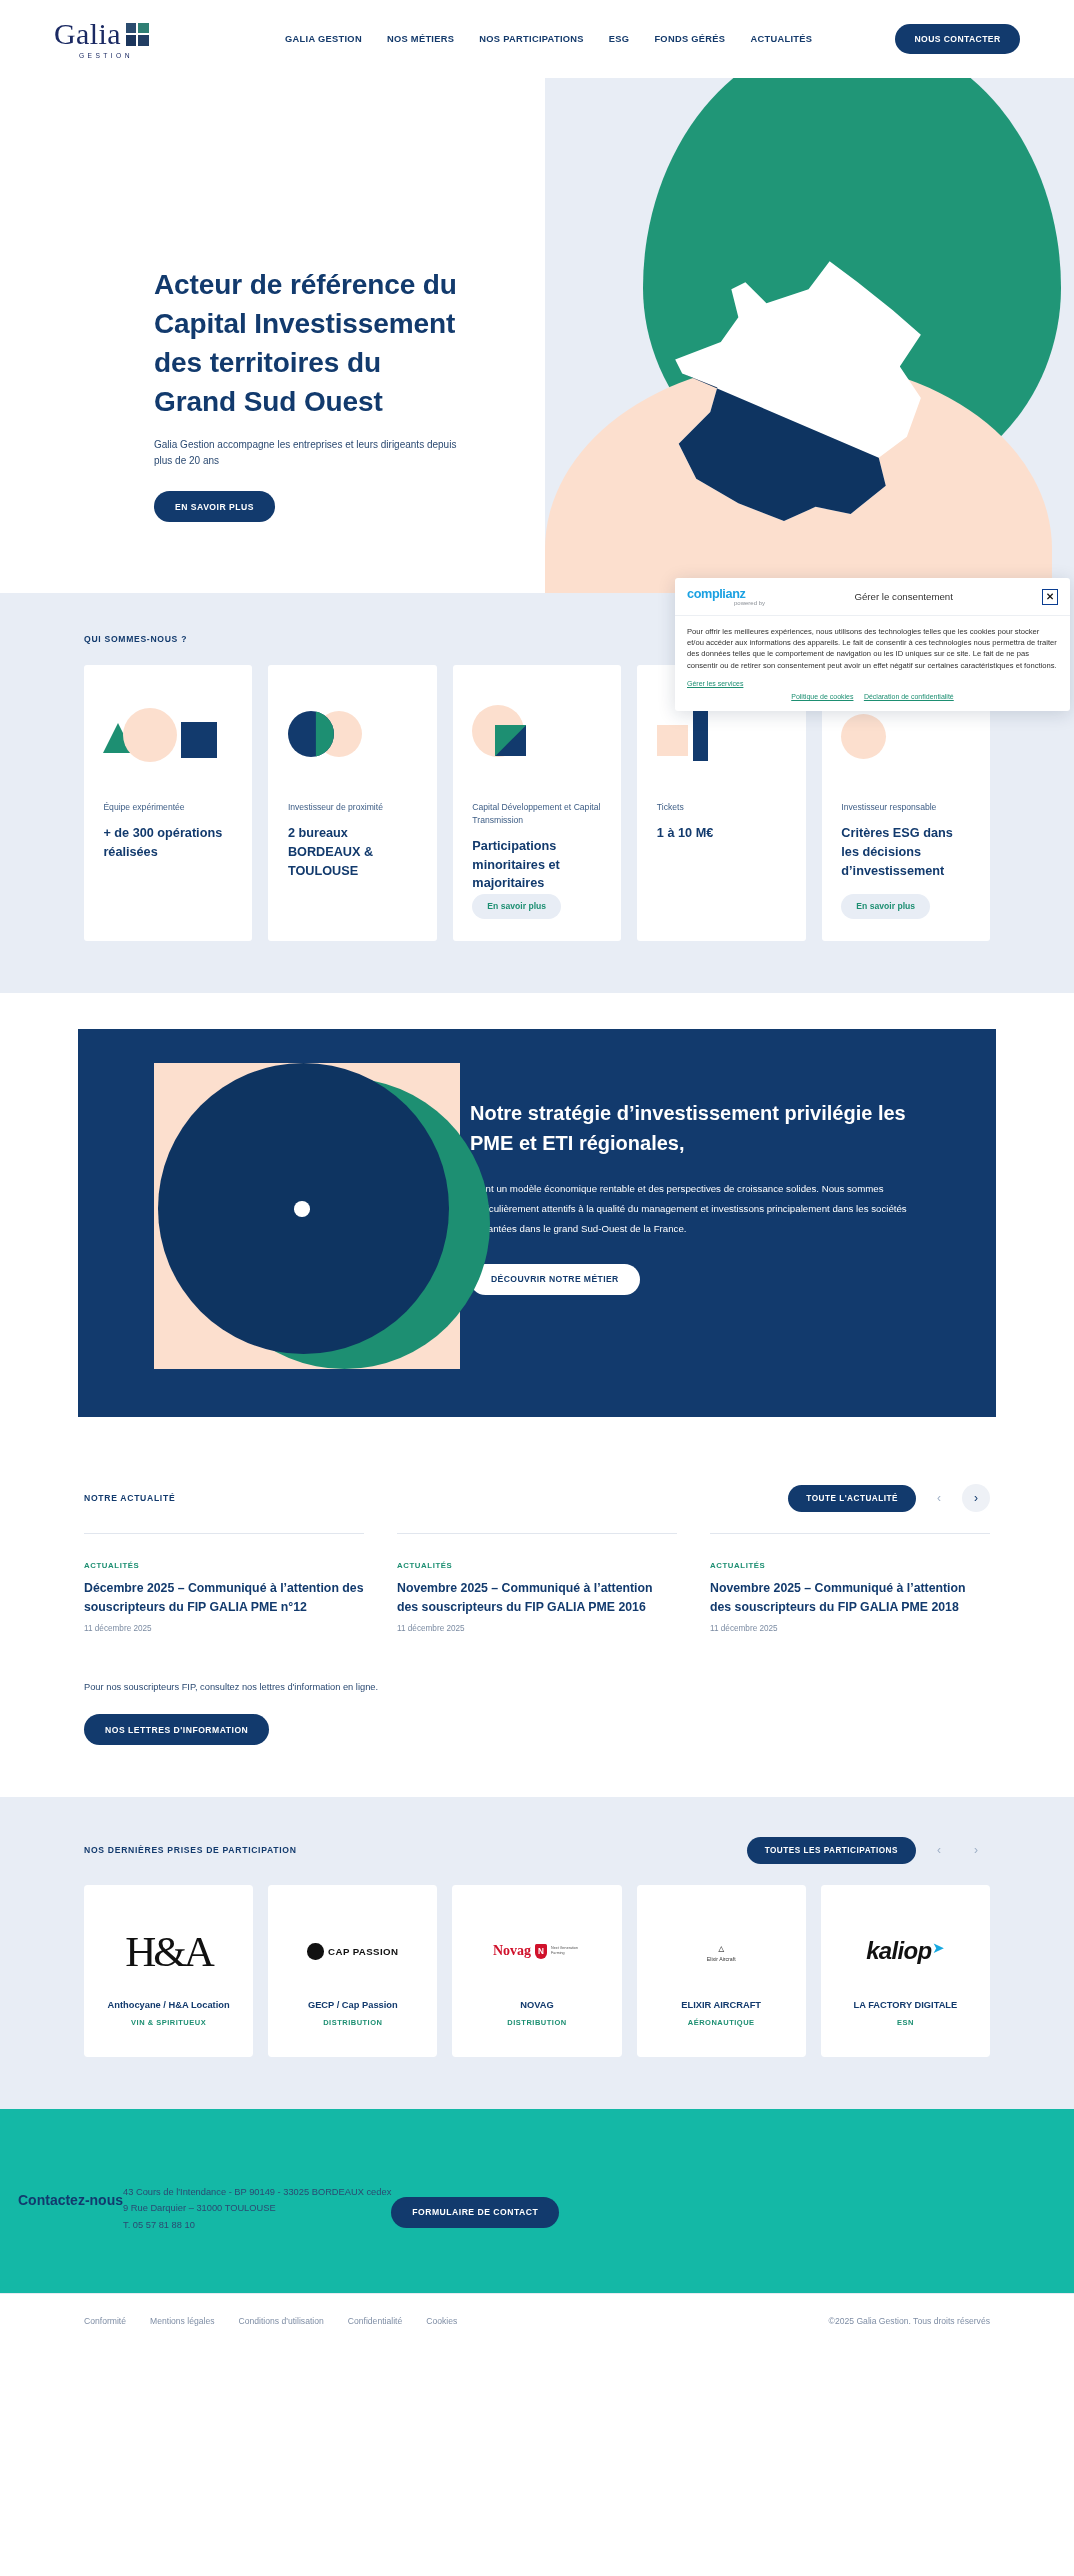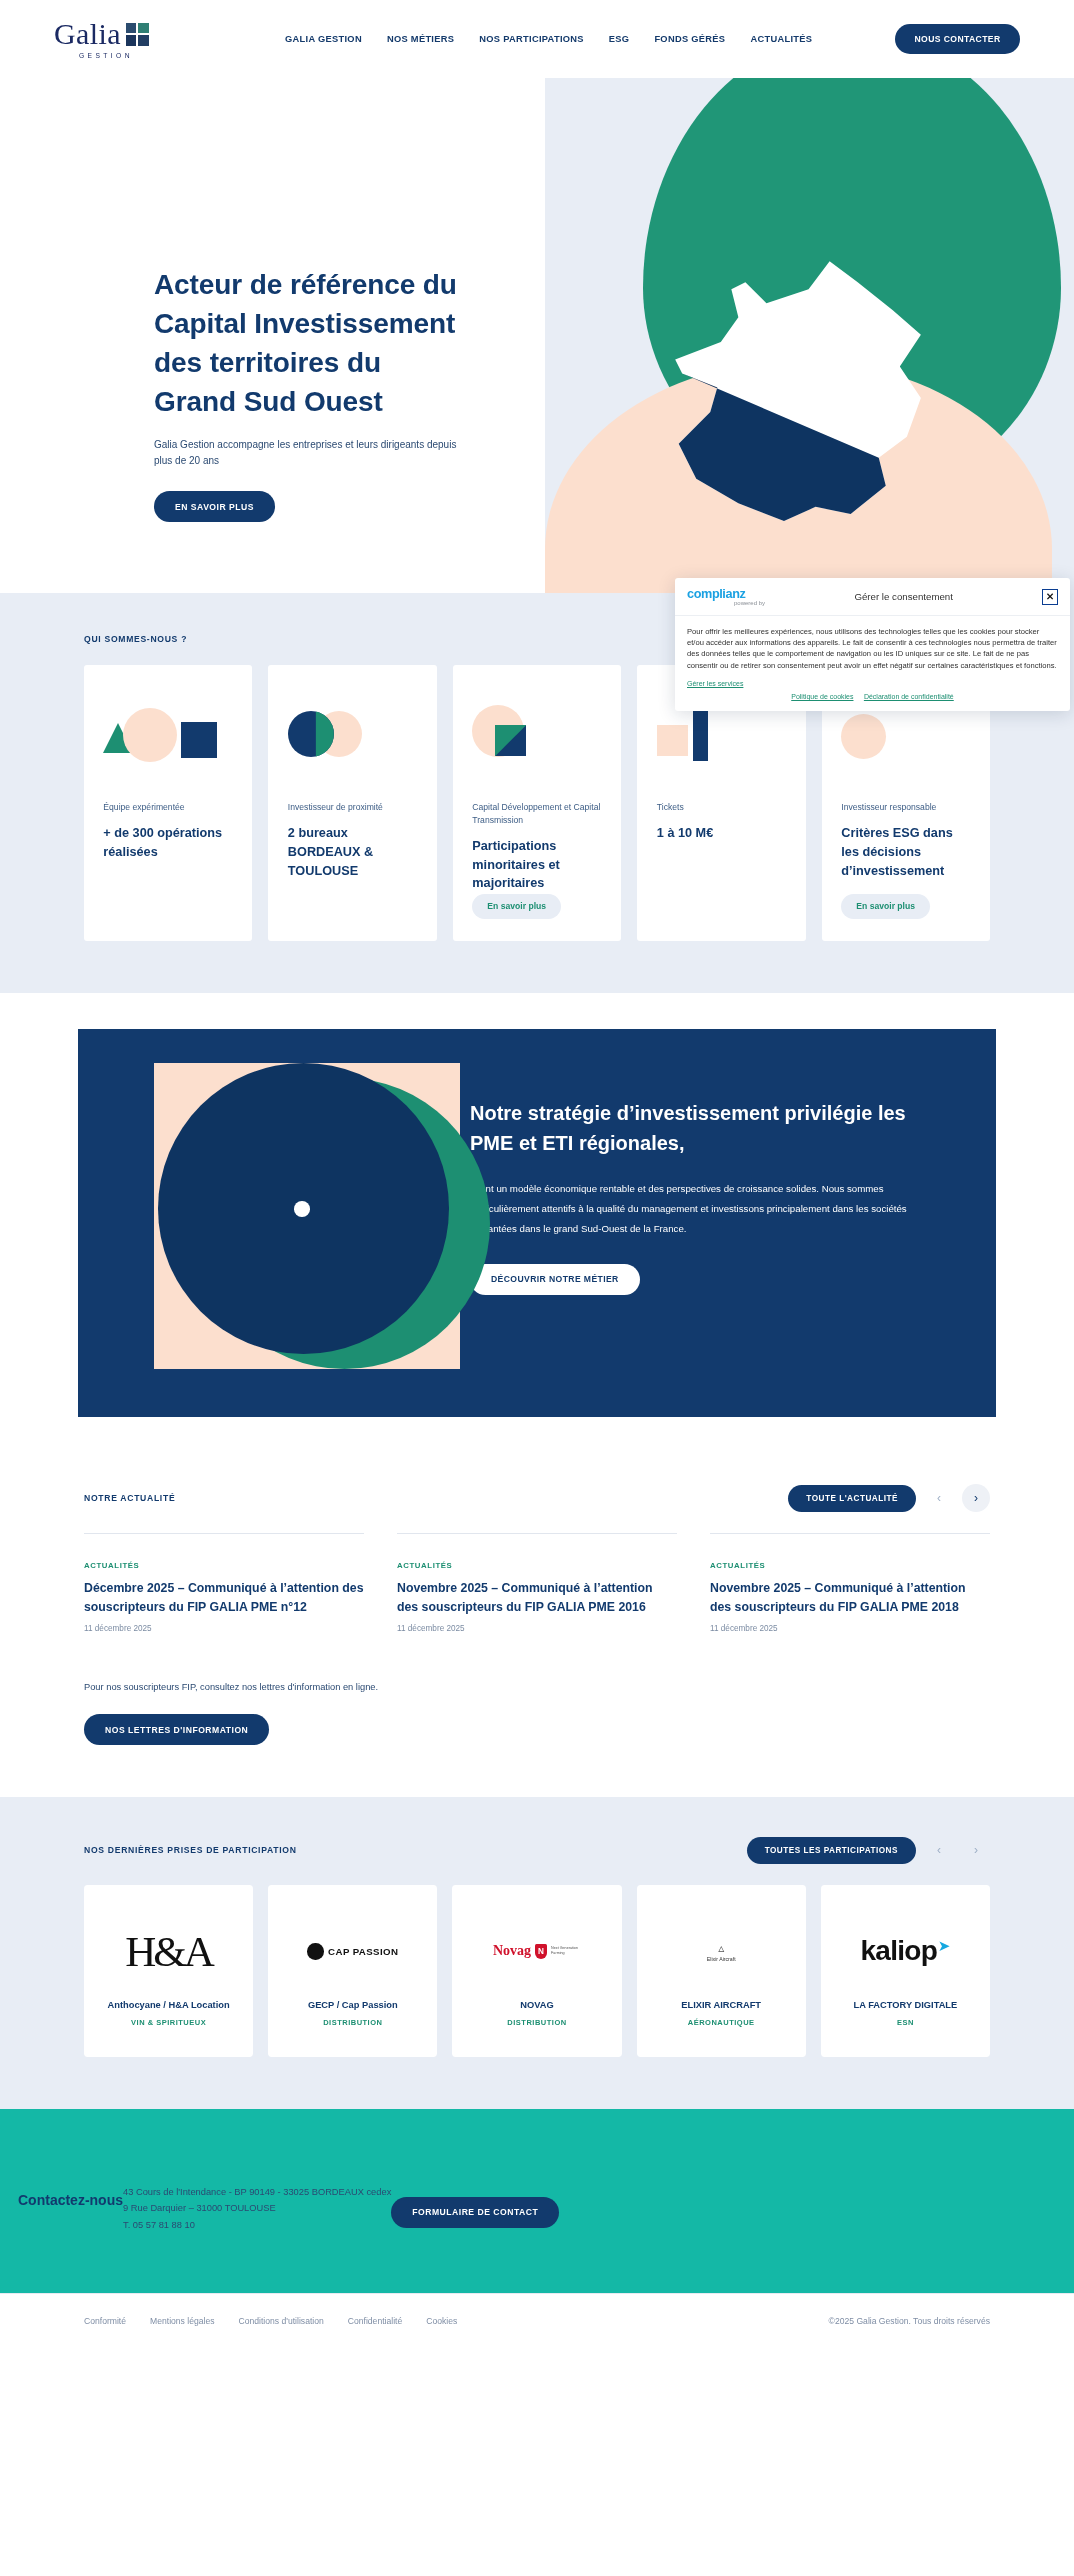--- a/index.html
+++ b/index.html
@@ -71,21 +71,21 @@
     display:inline-block; margin-top:22.4px; background:#123a6d; color:#fff; border:none;
     border-radius:22.4px; padding:10.4px 21px; font-size:8.6px; font-weight:bold;
     letter-spacing:0.5px; cursor:pointer; font-family:"Liberation Sans", sans-serif;
   }
 
   
   .who{ background:#e8edf5; padding:41px 0 52px 0;}
   .eyebrow{
     font-size:8.6px; font-weight:bold; letter-spacing:0.7px; color:#123a6d; margin-left:84px;
   }
-  .cards{ display:flex; gap:16.4px; margin-top:21px; padding:0 84px;justify-content:flex-end;}
+  .cards{ display:flex; gap:16.4px; margin-top:21px; padding:0 84px;}
   .card{
     background:#fff; border-radius:3px; flex:1; min-height:276px;
     padding:27px 19.4px 22.4px 19.4px; display:flex; flex-direction:column;
   }
   .card .art{ height:82px; position:relative; margin-bottom:27px;}
   .card .kicker{ font-size:8.6px; color:#3d5d85; line-height:12.7px; }
   .card .title{ font-size:12.7px; font-weight:bold; line-height:18.7px; color:#123a6d; margin-top:10.4px;}
   .btn-ghost{
     margin-top:auto; align-self:flex-start; background:#e8edf5; color:#1d8f72;
     border:none; border-radius:19.4px; padding:7.5px 15px; font-size:8.6px; font-weight:bold;
@@ -165,21 +165,21 @@
   .lg-cap .t{ font-size:9.7px; font-weight:bold; color:#111; letter-spacing:0.4px;}
   .lg-novag{ display:flex; align-items:center; gap:3.7px;}
   .lg-novag .n{ font-family:"Liberation Serif", serif; font-size:14px; font-weight:bold; color:#d0112b;}
   .lg-novag .sh{ width:12.7px;height:15px; background:#d0112b; color:#fff; font-size:8.2px; font-weight:bold;
     display:flex;align-items:center;justify-content:center; border-radius:1.5px 1.5px 6px 6px;}
   .lg-novag .sm{ font-size:3.7px; color:#555; line-height:5.2px; max-width:30px;}
   .lg-elixir{ display:flex;flex-direction:column; align-items:center; gap:1.5px;}
   .lg-elixir .ic{ font-size:12px; color:#555;}
   .lg-elixir .t{ font-size:5.2px; color:#333;}
   .lg-kaliop{ display:flex; align-items:flex-start;}
-  .lg-kaliop .t{ font-size:28px; font-weight:bold; color:#111; letter-spacing:-0.7px;}
+  .lg-kaliop .t{ font-size:24px; font-weight:bold; color:#111; letter-spacing:-0.7px;font-style:italic;}
   .lg-kaliop .chev{ color:#16a8e0; font-size:15px; margin-left:0.7px; margin-top:1.5px;}
 
   
   .contact-sec{ background:#14b8a6; padding:57px 0 60px 18px; display:flex; flex-direction:row; align-items:center;}
   .contact-sec h3{ font-size:14px; font-weight:bold; color:#123a6d;}
   .contact-lines{ margin-top:18px; font-size:9.3px; line-height:16.4px; color:#2b4a72; text-align:left;}
   .contact-sec .btn-pill-dark{ margin-top:25px;}
 
   
   footer.site-footer{

